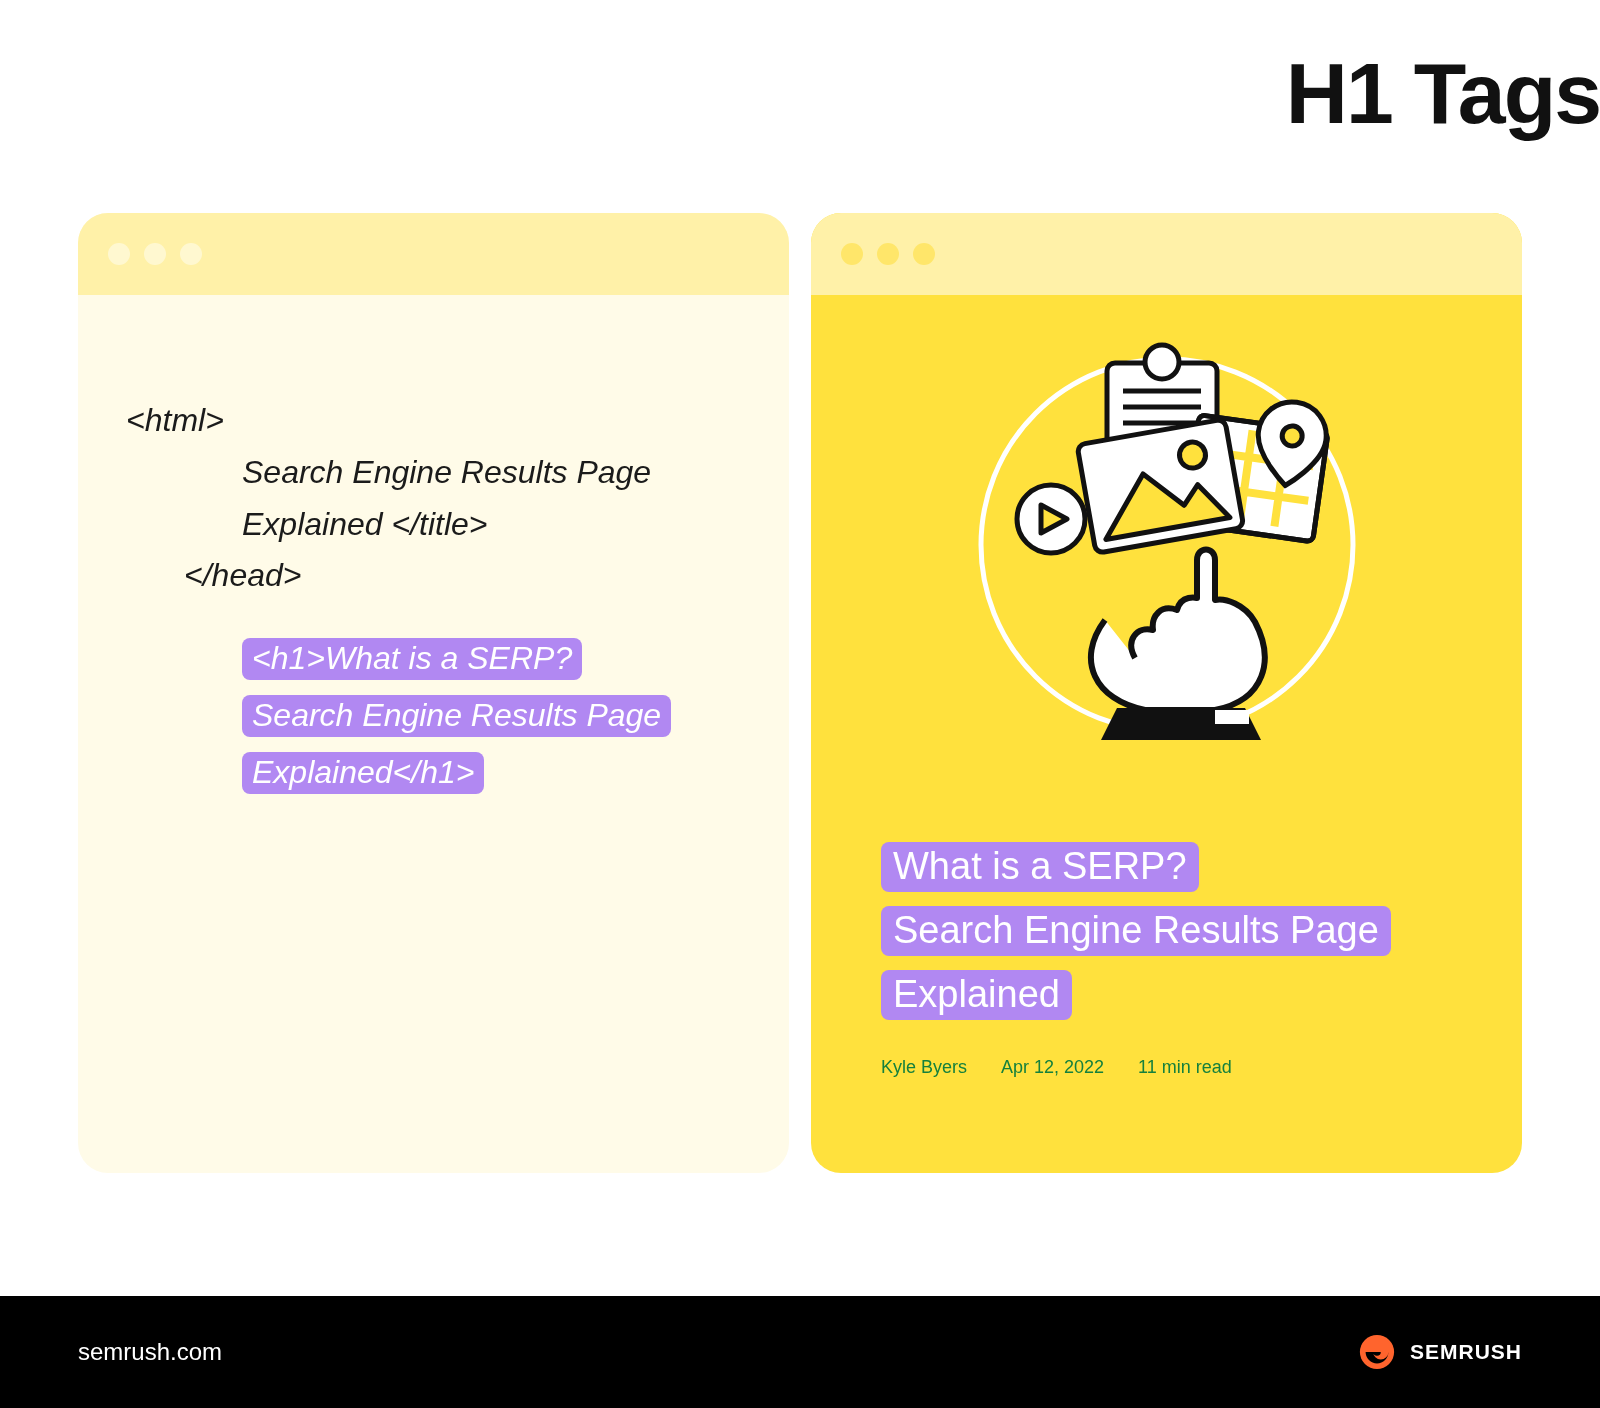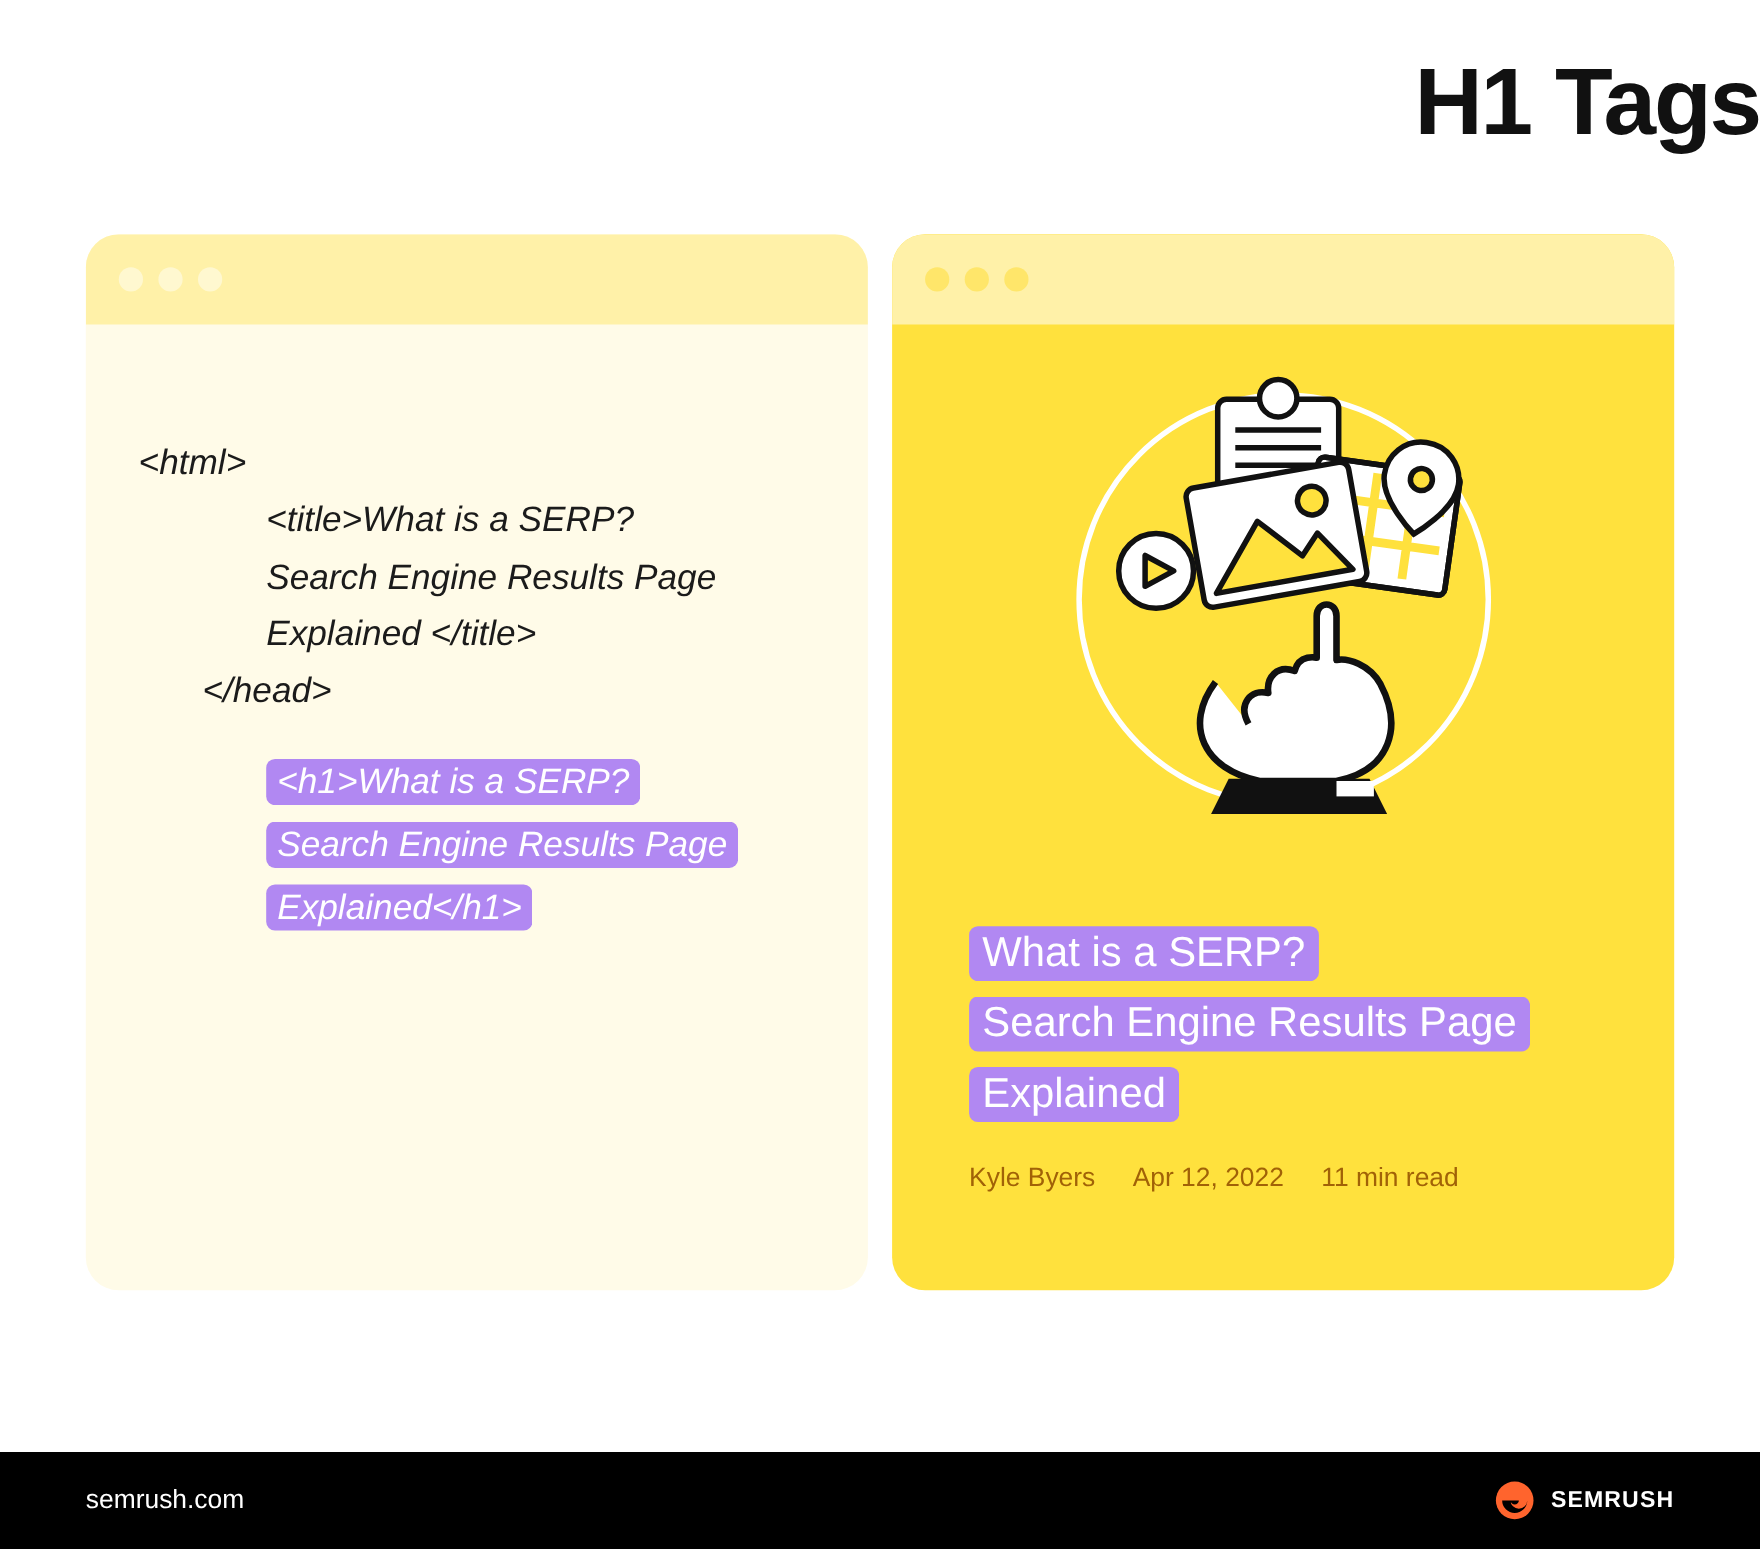--- a/index.html
+++ b/index.html
@@ -105,29 +105,29 @@
     box-decoration-break: clone;
     font-weight: 500;
   }
 
   .meta {
     position: absolute;
     top: 762px;
     left: 70px;
     display: flex;
     gap: 34px;
-    font-size: 24px;
-    color: #a16207;
+    font-size: 18px;
+    color: #15803d;
   }
 
   
   .footer {
     position: absolute;
     left: 0; right: 0; bottom: 0;
-    height: 88px;
+    height: 112px;
     background: #000000;
     color: #ffffff;
     display: flex;
     align-items: center;
     justify-content: space-between;
     padding: 0 78px;
   }
   .footer-url { font-size: 24px; font-weight: 500; }
   .brand { display: flex; align-items: center; gap: 14px; font-size: 21px; font-weight: 800; letter-spacing: 1px; }
   .brand-mark {
@@ -145,21 +145,20 @@
 
     <div class="panel panel-code">
       <div class="chrome">
         <span class="dot"></span>
         <span class="dot"></span>
         <span class="dot"></span>
       </div>
 
       <div class="code-body">
         <div>&lt;html&gt;</div>
-        <div class="in2">&lt;title&gt;What is a SERP?</div>
         <div class="in2">Search Engine Results Page</div>
         <div class="in2">Explained &lt;/title&gt;</div>
         <div class="in1">&lt;/head&gt;</div>
 
         <div class="hl-wrap">
           <span class="hl">&lt;h1&gt;What is a SERP?<br>Search Engine Results Page<br>Explained&lt;/h1&gt;</span>
         </div>
       </div>
     </div>
 

